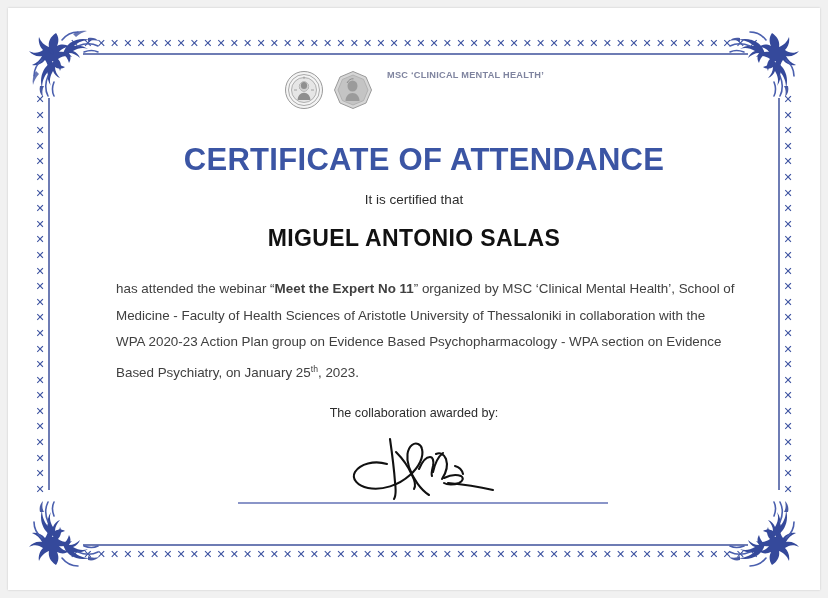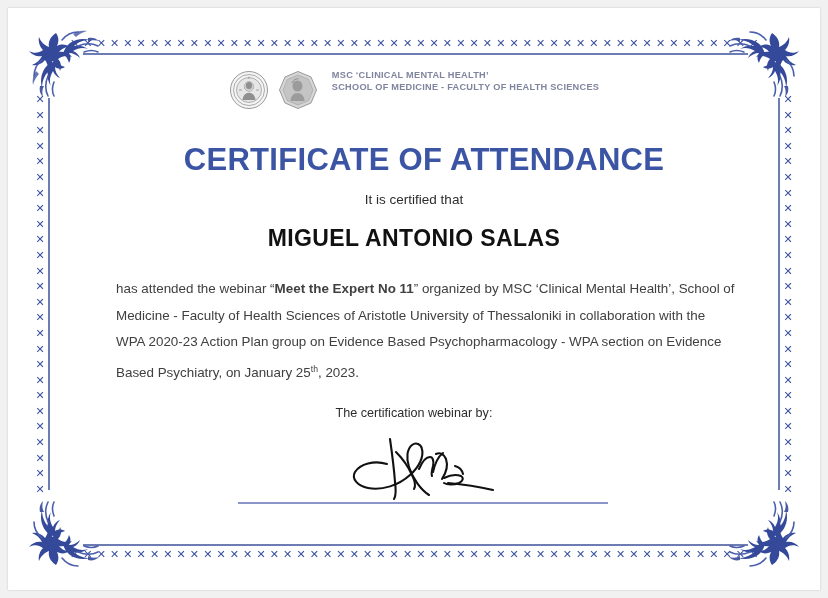--- a/index.html
+++ b/index.html
@@ -350,31 +350,30 @@
         <polygon points="20,1.5 33,7 38.5,20 33,33 20,38.5 7,33 1.5,20 7,7" fill="#d6d6d6" stroke="#9a9a9a" stroke-width="1"></polygon>
         <polygon points="20,5 30.6,9.4 35,20 30.6,30.6 20,35 9.4,30.6 5,20 9.4,9.4" fill="#c4c4c4" stroke="#a8a8a8" stroke-width="0.7"></polygon>
         <ellipse cx="19.5" cy="16" rx="5" ry="5.6" fill="#9b9b9b"></ellipse>
         <path d="M12.5 31c0-4.4 3.1-7.9 7-7.9s7 3.5 7 7.9z" fill="#9b9b9b"></path>
         <path d="M14 13c1.5-3 4-4.6 6.5-4.2" stroke="#8a8a8a" stroke-width="1" fill="none"></path>
       </svg>
     </div>
 
     <div id="org-lines">
       <div>MSC ‘CLINICAL MENTAL HEALTH’</div>
-      <div>SCHOOL OF MEDICINE - FACULTY OF HEALTH SCIENCES</div>
     </div>
   </div>
 
   <div id="certificate-title">CERTIFICATE OF ATTENDANCE</div>
   <div id="certified-label">It is certified that</div>
   <div id="recipient-name">MIGUEL ANTONIO SALAS</div>
 
   <div id="certificate-body"><span>has attended the webinar “</span><b>Meet the Expert No 11</b><span>” organized by MSC ‘Clinical Mental Health’, School of Medicine - Faculty of Health Sciences of Aristotle University of Thessaloniki in collaboration with the WPA 2020-23 Action Plan group on Evidence Based Psychopharmacology - WPA section on Evidence Based Psychiatry, on January 25</span><sup>th</sup><span>, 2023.</span></div>
 
-  <div id="awarded-label">The certification webinar by:</div>
+  <div id="awarded-label">The collaboration awarded by:</div>
 
   <div id="signature-mark">
     <svg viewBox="0 0 200 72" xmlns="http://www.w3.org/2000/svg">
       <g fill="none" stroke="#111111" stroke-width="2.1" stroke-linecap="round" stroke-linejoin="round">
         <path d="M63 36c-13-4-27 0-32 8-4 7 3 14 13 16 14 3 31-3 42-13 9-8 14-18 12-26-1-5-6-7-10-4-5 4-6 13-3 22 4 12 12 23 20 28"></path>
         <path d="M66 11c2 14 4 29 5 43 1 8 1 14-1 17"></path>
         <path d="M72 24c6 6 12 14 16 23 3 6 4 11 2 14"></path>
         <path d="M95 41c3-7 7-12 11-12 3 0 4 4 3 9-1 4-2 8-1 10"></path>
         <path d="M109 44c2-9 6-16 10-19"></path>
         <path d="M112 26c4-2 8 0 10 5 2 6 0 14-4 20"></path>

